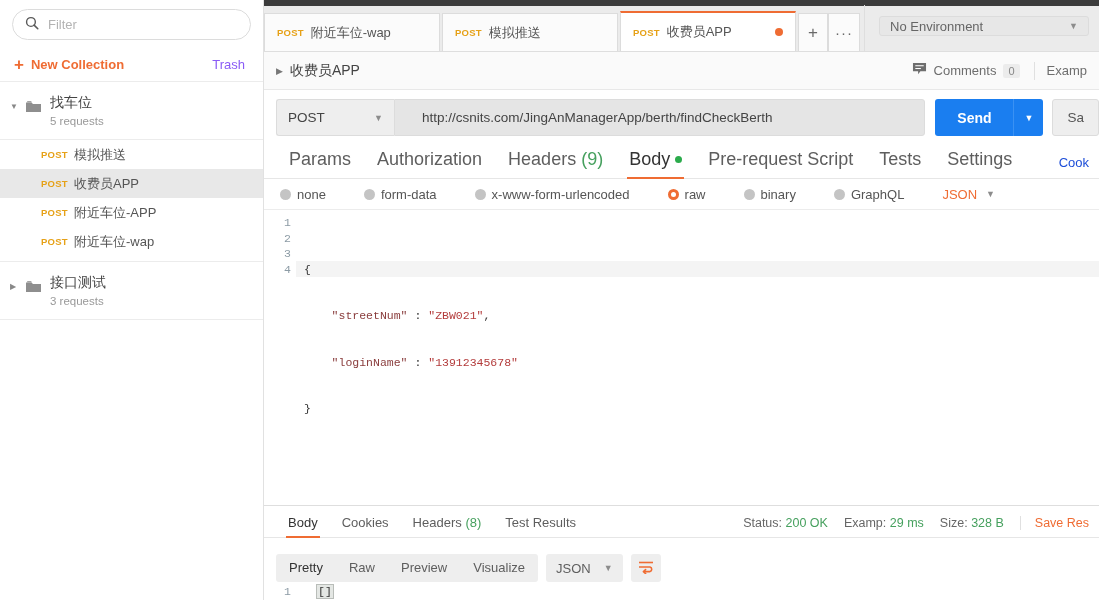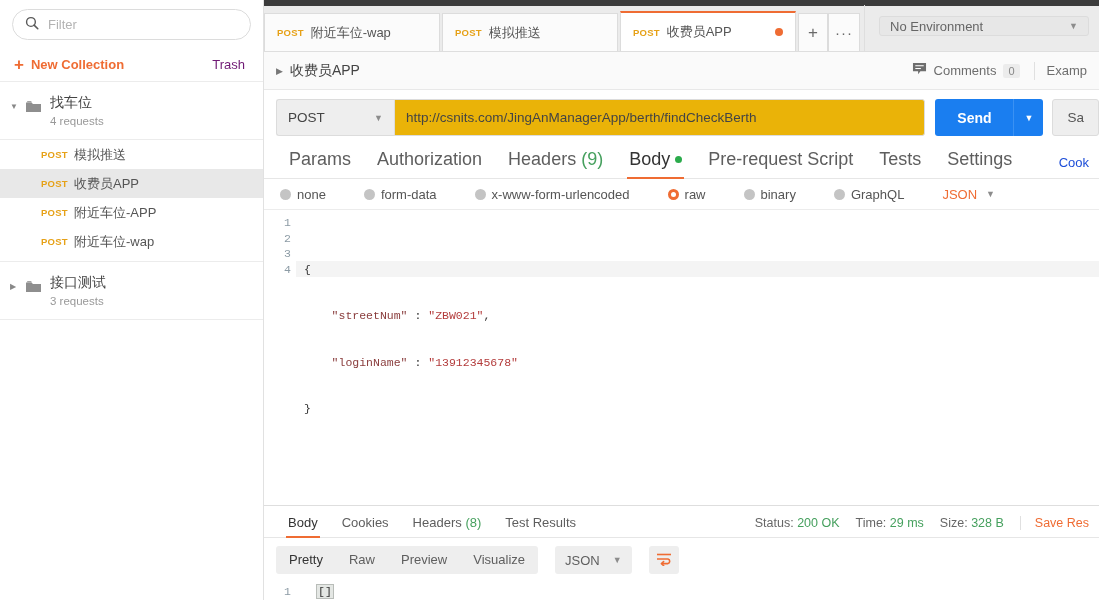--- a/index.html
+++ b/index.html
@@ -65,21 +65,21 @@
   .side-actions {
     display: flex; align-items: center; justify-content: space-between;
     height: 34px; padding: 0 18px 0 14px;
     border-bottom: 1px solid #ececec;
   }
   .new-collection {
     display: flex; align-items: center; gap: 7px;
     color: #ef6c33; font-size: 13px; font-weight: bold; cursor: pointer;
   }
   .plus-glyph { font-size: 17px; line-height: 1; font-weight: bold; }
-  .trash-link { color: #701a75; font-size: 13px; cursor: pointer; }
+  .trash-link { color: #8b5cf6; font-size: 13px; cursor: pointer; }
 
   .tree { flex: 1; overflow: hidden; }
   .coll-row {
     display: flex; align-items: flex-start;
     padding: 10px 0 10px 10px;
     border-bottom: 1px solid #ececec;
     cursor: pointer;
   }
   .caret {
     width: 16px; flex: 0 0 16px; padding-top: 11px;
@@ -210,23 +210,23 @@
     width: 118px; height: 37px;
     background: #eeeeee; border: 1px solid #dcdcdc;
     border-right: none;
     border-radius: 3px 0 0 3px;
     display: flex; align-items: center; padding: 0 11px;
     font-size: 13.5px; color: #444; cursor: pointer;
   }
   .method-caret { margin-left: auto; color: #8c8c8c; font-size: 9px; }
   .url-box {
     flex: 1; height: 37px; min-width: 0;
-    background: #eab308; border: 1px solid #dcdcdc;
+    background: #e5e5e5; border: 1px solid #dcdcdc;
     border-radius: 0 3px 3px 0;
-    display: flex; padding: 0 11px;
+    display: flex; padding: 0 27px;
   }
   .url-text {
     border: none; outline: none; width: 100%;
     font-family: "Liberation Sans", sans-serif;
     font-size: 13.5px; color: #444; background: transparent;
   }
   .send-wrap { display: flex; margin-left: 10px; }
   .send-btn {
     height: 37px; width: 78px;
     background: #1a7ef0; color: #fff;
@@ -363,22 +363,22 @@
   }
   .stat { margin-right: 16px; white-space: nowrap; }
   .stat b { font-weight: normal; color: #46a05e; }
   .save-resp {
     color: #ef6c33; font-size: 12.5px; cursor: pointer;
     border-left: 1px solid #e0e0e0; padding-left: 14px; padding-right: 10px;
     white-space: nowrap;
   }
   .resp-toolbar {
     height: 44px; flex: 0 0 44px;
-    display: flex; align-items: center;
-    padding-left: 12px; gap: 17px;
+    display: flex; align-items: flex-end;
+    padding-left: 12px; gap: 8px;
   }
   .seg {
     height: 28px; background: #eeeeee; border-radius: 3px;
     display: flex; align-items: center;
   }
   .seg .sg {
     font-size: 13px; color: #5e5e5e; padding: 0 13px; cursor: pointer;
     line-height: 28px;
   }
   .seg .sg.active { color: #333; }
@@ -443,21 +443,21 @@
       <div class="coll-row">
         <div class="caret">▼</div>
         <div class="folder-icon">
           <svg width="15" height="12" viewBox="0 0 15 12">
             <path d="M0 1.6h5.6l1.3 1.5H15V11H0z" fill="#8e8e8e"></path>
             <rect x="1.2" y="0.2" width="4.2" height="1.2" fill="#8e8e8e"></rect>
           </svg>
         </div>
         <div class="coll-meta">
           <div class="coll-name">找车位</div>
-          <div class="coll-count">4 requests</div>
+          <div class="coll-count">5 requests</div>
         </div>
       </div>
 
       <div class="req-row">
         <div class="req-method">POST</div>
         <div class="req-name">模拟推送</div>
       </div>
       <div class="req-row selected">
         <div class="req-method">POST</div>
         <div class="req-name">收费员APP</div>
@@ -636,21 +636,21 @@
         </div>
         <div class="rs">
           <span>Headers</span>
           <span class="cnt">(8)</span>
         </div>
         <div class="rs">
           <span>Test Results</span>
         </div>
         <div class="resp-stats">
           <span class="stat"><span>Status:</span> <b>200 OK</b></span>
-          <span class="stat"><span>Time:</span> <b>29 ms</b></span>
+          <span class="stat"><span>Examp:</span> <b>29 ms</b></span>
           <span class="stat"><span>Size:</span> <b>328 B</b></span>
           <span class="save-resp">Save Res</span>
         </div>
       </div>
 
       <div class="resp-toolbar">
         <div class="seg">
           <span class="sg active">Pretty</span>
           <span class="sg">Raw</span>
           <span class="sg">Preview</span>

